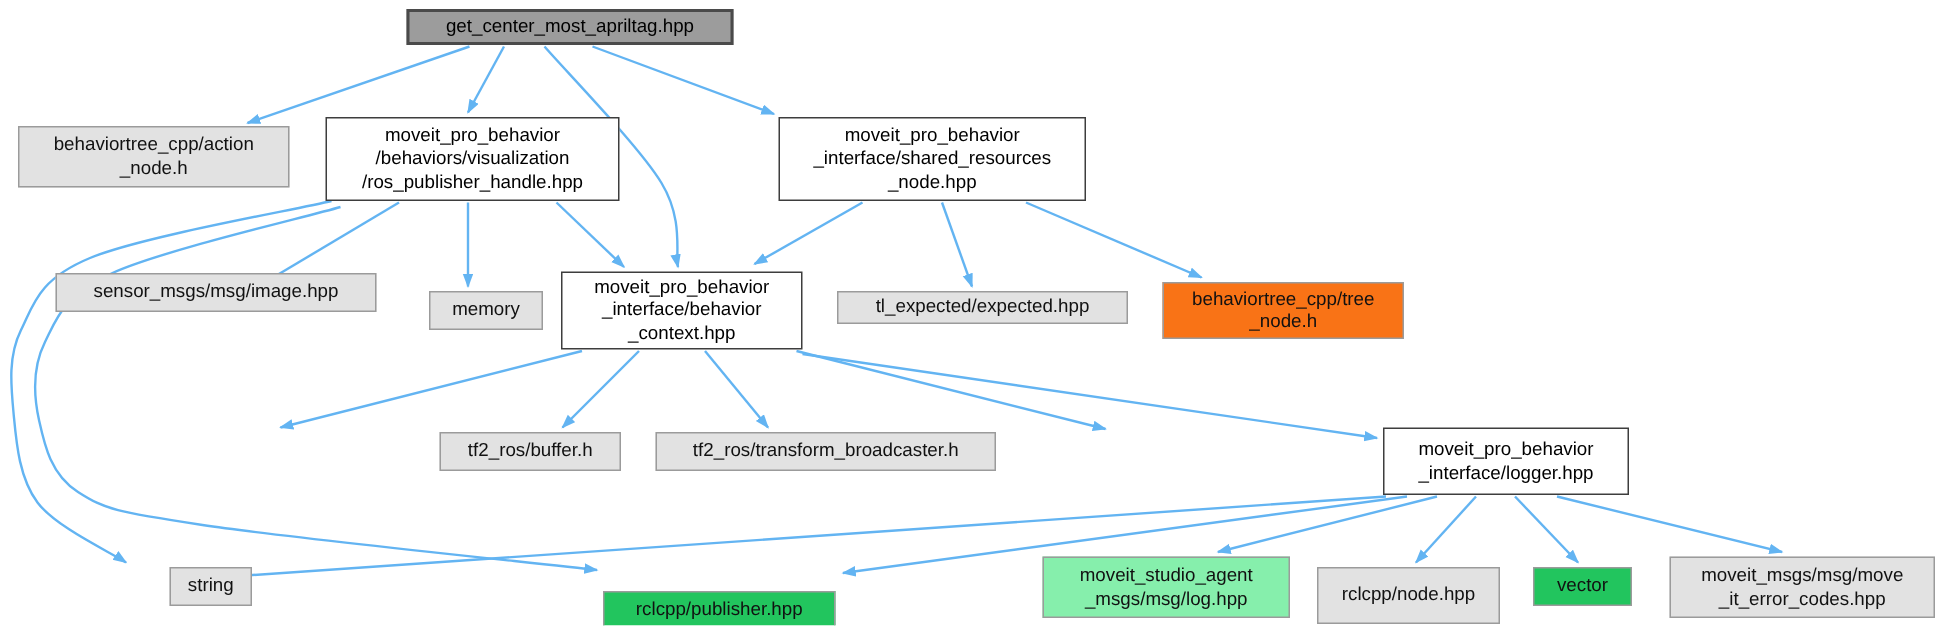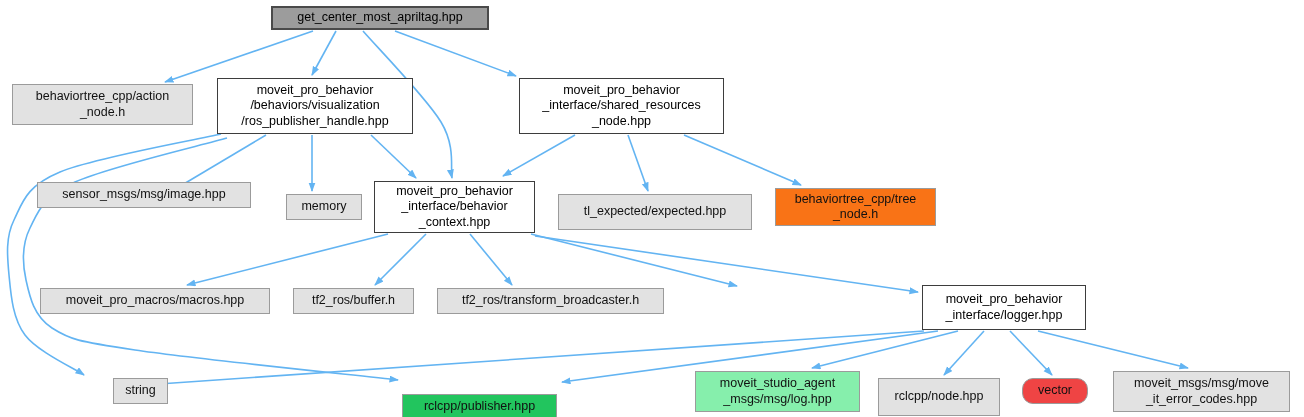--- a/index.html
+++ b/index.html
@@ -101,29 +101,26 @@
       <span>sensor_msgs/msg/image.hpp</span>
     </div>
     <div class="node external" style="left: 274px; top: 194px; width: 76px; height: 26px; background: rgb(226, 226, 226); border-color: rgb(155, 155, 155); color: rgb(17, 17, 17); margin-left: 12px;">
       <span>memory</span>
     </div>
     <div class="node internal" style="left: 374px; top: 181px; width: 161px; height: 52px; background: rgb(255, 255, 255); border-color: rgb(61, 61, 61); color: rgb(0, 0, 0);">
       <span>moveit_pro_behavior</span>
       <span>_interface/behavior</span>
       <span>_context.hpp</span>
     </div>
-    <div class="node external" style="left: 558px; top: 194px; width: 194px; height: 36px; background: rgb(226, 226, 226); border-color: rgb(155, 155, 155); color: rgb(17, 17, 17);">
+    <div class="node external" style="left: 558px; top: 194px; width: 194px; height: 22px; background: rgb(226, 226, 226); border-color: rgb(155, 155, 155); color: rgb(17, 17, 17);">
       <span>tl_expected/expected.hpp</span>
     </div>
     <div class="node external" style="left: 775px; top: 188px; width: 161px; height: 38px; background: #f97316; border-color: rgb(155, 155, 155); color: rgb(17, 17, 17);">
       <span>behaviortree_cpp/tree</span>
       <span>_node.h</span>
-    </div>
-    <div class="node external" style="left: 40px; top: 288px; width: 230px; height: 26px; background: rgb(226, 226, 226); border-color: rgb(155, 155, 155); color: rgb(17, 17, 17);">
-      <span>moveit_pro_macros/macros.hpp</span>
     </div>
     <div class="node external" style="left: 293px; top: 288px; width: 121px; height: 26px; background: rgb(226, 226, 226); border-color: rgb(155, 155, 155); color: rgb(17, 17, 17);">
       <span>tf2_ros/buffer.h</span>
     </div>
     <div class="node external" style="left: 437px; top: 288px; width: 227px; height: 26px; background: rgb(226, 226, 226); border-color: rgb(155, 155, 155); color: rgb(17, 17, 17);">
       <span>tf2_ros/transform_broadcaster.h</span>
     </div>
     <div class="node internal" style="left: 922px; top: 285px; width: 164px; height: 45px; background: rgb(255, 255, 255); border-color: rgb(61, 61, 61); color: rgb(0, 0, 0);">
       <span>moveit_pro_behavior</span>
       <span>_interface/logger.hpp</span>
@@ -134,20 +131,20 @@
     <div class="node external" style="left: 402px; top: 394px; width: 155px; height: 26px; background: #22c55e; border-color: rgb(155, 155, 155); color: rgb(17, 17, 17);">
       <span>rclcpp/publisher.hpp</span>
     </div>
     <div class="node external" style="left: 695px; top: 371px; width: 165px; height: 41px; background: #86efac; border-color: rgb(155, 155, 155); color: rgb(17, 17, 17);">
       <span>moveit_studio_agent</span>
       <span>_msgs/msg/log.hpp</span>
     </div>
     <div class="node external" style="left: 878px; top: 378px; width: 122px; height: 38px; background: rgb(226, 226, 226); border-color: rgb(155, 155, 155); color: rgb(17, 17, 17);">
       <span>rclcpp/node.hpp</span>
     </div>
-    <div class="node external" style="left: 1022px; top: 378px; width: 66px; height: 26px; background: #ef4444; border-color: rgb(155, 155, 155); color: rgb(17, 17, 17); border-radius: 11px;">
+    <div class="node external" style="left: 1022px; top: 378px; width: 66px; height: 26px; background: #22c55e; border-color: rgb(155, 155, 155); color: rgb(17, 17, 17);">
       <span>vector</span>
     </div>
     <div class="node external" style="left: 1113px; top: 371px; width: 177px; height: 41px; background: rgb(226, 226, 226); border-color: rgb(155, 155, 155); color: rgb(17, 17, 17);">
       <span>moveit_msgs/msg/move</span>
       <span>_it_error_codes.hpp</span>
     </div>
   </div>
 
 </body></html>

